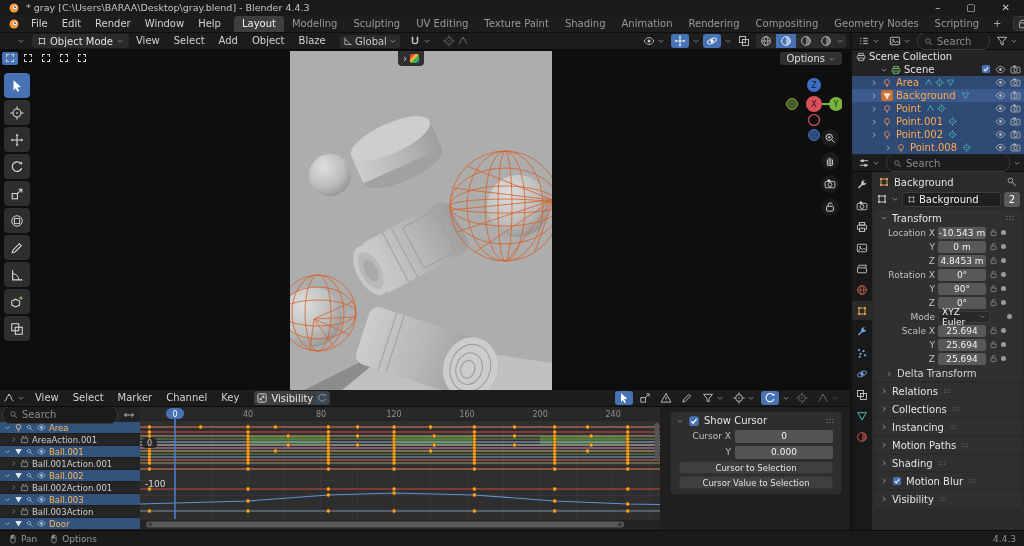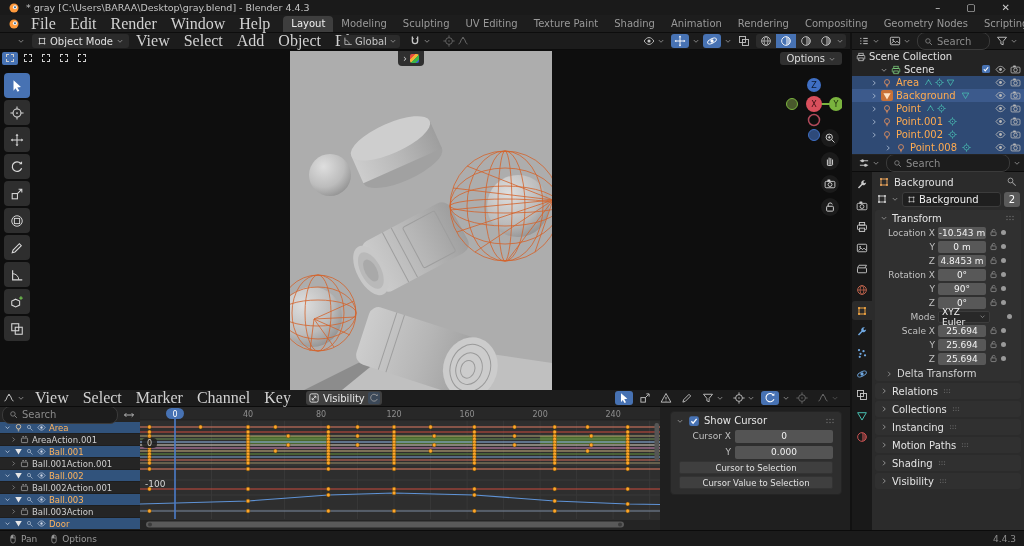--- a/index.html
+++ b/index.html
@@ -14,21 +14,21 @@
   #titlebar { position:absolute; left:0; top:0; width:1024px; height:15px; background:#1a1a1a;
               display:flex; align-items:center; padding:0 8px; gap:6px; }
   #titlebar .title { font-size:9.5px; color:#c4c4c4; white-space:nowrap; }
   #winbtns { margin-left:auto; display:flex; gap:26px; padding-right:6px; color:#cfcfcf; font-size:10px; }
   #winbtns span { cursor:default; line-height:15px; }
 
   
   #topbar { position:absolute; left:0; top:15px; width:1024px; height:18px; background:#1d1d1d;
             border-bottom:1px solid #0d0d0d; display:flex; align-items:center; padding:0 4px; }
   #topbar .logo { margin:0 4px; }
-  .menu-item { padding:0 7px; color:#d2d2d2; font-size:16px; line-height:18px;font-family:Liberation Serif, serif; }
+  .menu-item { padding:0 7px; color:#d2d2d2; font-size:10px; line-height:18px; }
   .ws-tab { padding:0 8px; color:#999; font-size:10px; line-height:16px; border-radius:4px 4px 0 0; white-space:nowrap; }
   .ws-tab.active { background:#3e3e3e; color:#f0f0f0; }
   .ws-add { color:#aaa; padding:0 6px; }
   .tb-pill { display:flex; align-items:center; gap:3px; background:#2b2b2b; border:1px solid #3a3a3a;
              border-radius:4px; height:15px; padding:0 4px; margin-left:6px; color:#ddd; white-space:nowrap; }
 
   
   .chev { color:#9a9a9a; }
   .searchpill { display:flex; align-items:center; gap:4px; background:#1c1c1c; border:1px solid #3a3a3a;
                 border-radius:8px; height:13px; padding:8px 6px; color:#8a8a8a; flex:1; min-width:0; }
@@ -1168,20 +1168,34 @@
               </svg>
      </div>
           </div>
           <div class="panel">
      <div class="panel-h">
        <svg class="icn" style="width:8px;height:8px;color:#aaa">
                 <use href="#i-chev-r"></use>
               </svg>
 
        <span>Shading</span>
+       <svg class="icn" style="width:10px;height:10px;color:#6a6a6a">
+                <use href="#i-grip"></use>
+              </svg>
+     </div>
+          </div>
+          <div class="panel">
+     <div class="panel-h">
+       <svg class="icn" style="width:8px;height:8px;color:#aaa">
+                <use href="#i-chev-r"></use>
+              </svg>
+       <svg class="icn" style="width:10px;height:10px">
+                <use href="#i-check"></use>
+              </svg>
+       <span>Motion Blur</span>
        <svg class="icn" style="width:10px;height:10px;color:#6a6a6a">
                 <use href="#i-grip"></use>
               </svg>
      </div>
           </div>
           <div class="panel">
      <div class="panel-h">
        <svg class="icn" style="width:8px;height:8px;color:#aaa">
                 <use href="#i-chev-r"></use>
               </svg>

